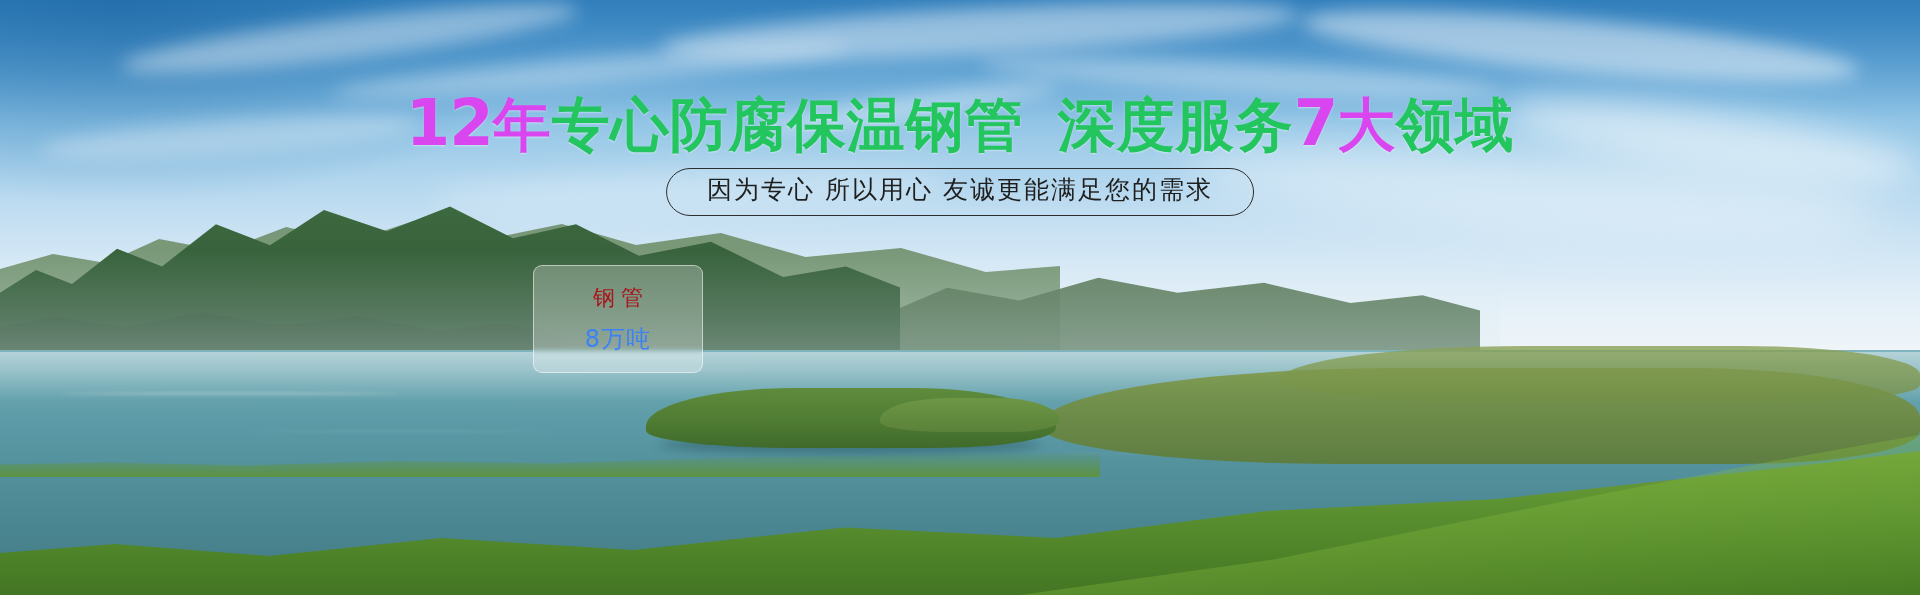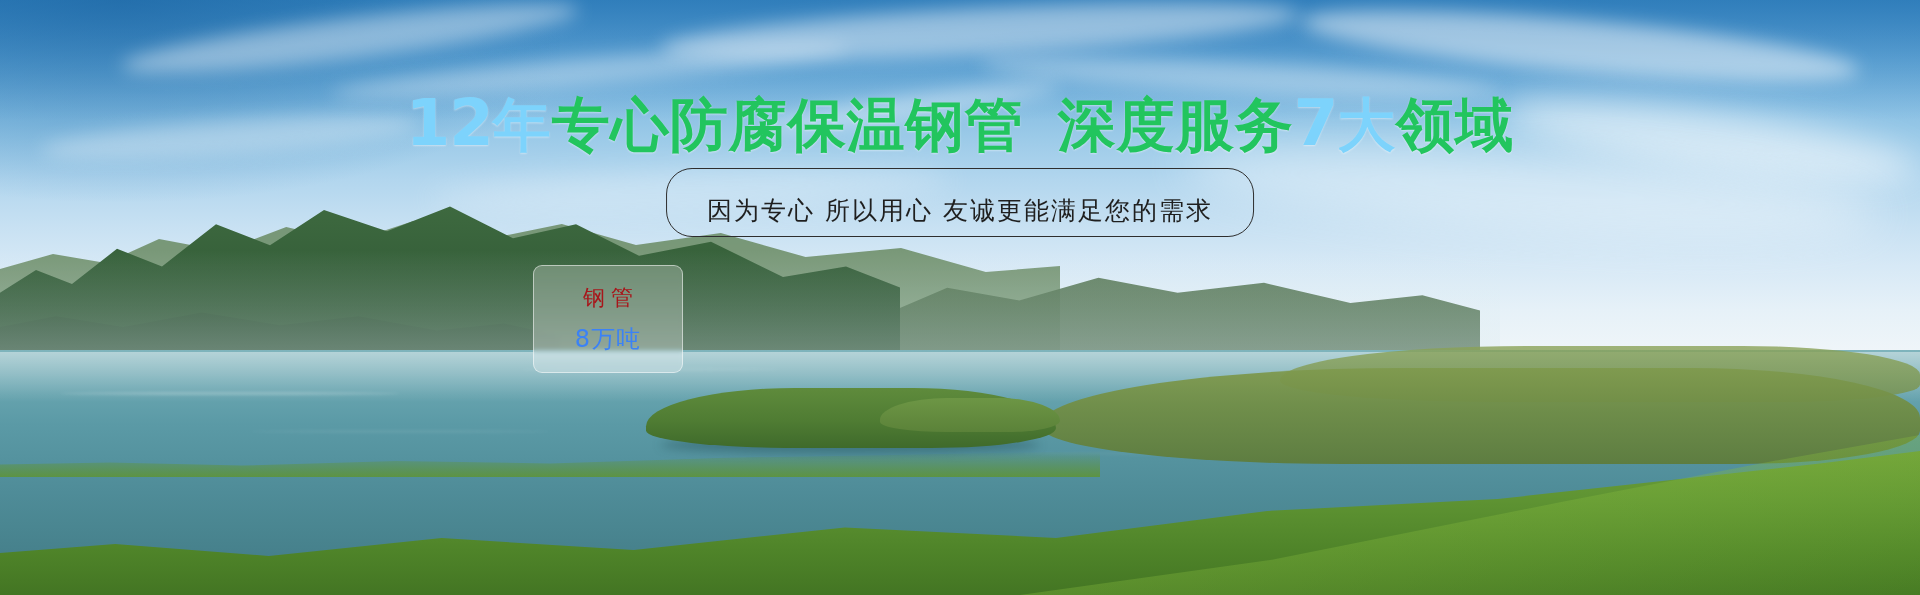--- a/index.html
+++ b/index.html
@@ -145,40 +145,40 @@
 
   
   .content { position:absolute; left:0; top:0; width:1920px; height:595px; }
 
   .headline {
     position:absolute; left:0; top:86px; width:1920px;
     text-align:center; white-space:nowrap;
     font-size:58px; font-weight:bold; letter-spacing:1px;
     text-shadow:0 1px 2px rgba(255,255,255,.45);
   }
-  .headline .red  { color:#7dd3fc; }
+  .headline .red  { color:#d946ef; }
   .headline .dark { color:#22c55e; }
   .headline .num  { font-size:64px; letter-spacing:-1px; }
   .headline .gap  { display:inline-block; width:34px; }
 
   .subtitle-pill {
     position:absolute; left:50%; top:168px; transform:translateX(-50%);
-    padding:25px 40px 9px;
+    padding:4px 40px 9px;
     border:1.6px solid #2e2e2e; border-radius:26px;
     color:#1f1f1f; font-size:25px; letter-spacing:2px; white-space:nowrap;
     background:transparent;
   }
 
   
   .cards {
     position:absolute; left:533px; top:265px;
     display:flex; gap:4px;
   }
   .card {
-    width:150px; height:108px;
+    width:170px; height:108px;
     border-radius:9px;
     background:rgba(255,255,255,.26);
     border:1px solid rgba(255,255,255,.52);
     backdrop-filter:blur(2px);
     display:flex; flex-direction:column;
     align-items:center; justify-content:center;
     gap:10px;
   }
   .card-label {
     color:#a8161b; font-size:22px; letter-spacing:6px;

